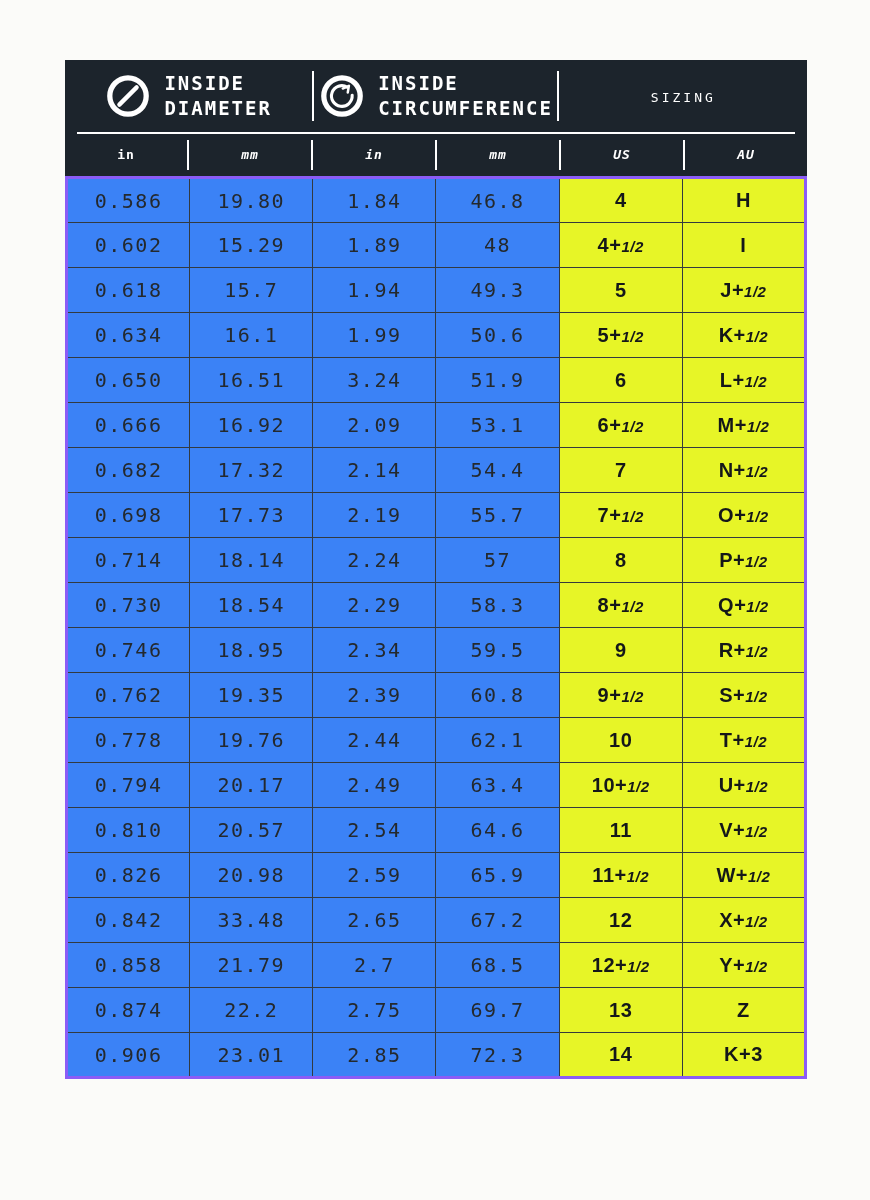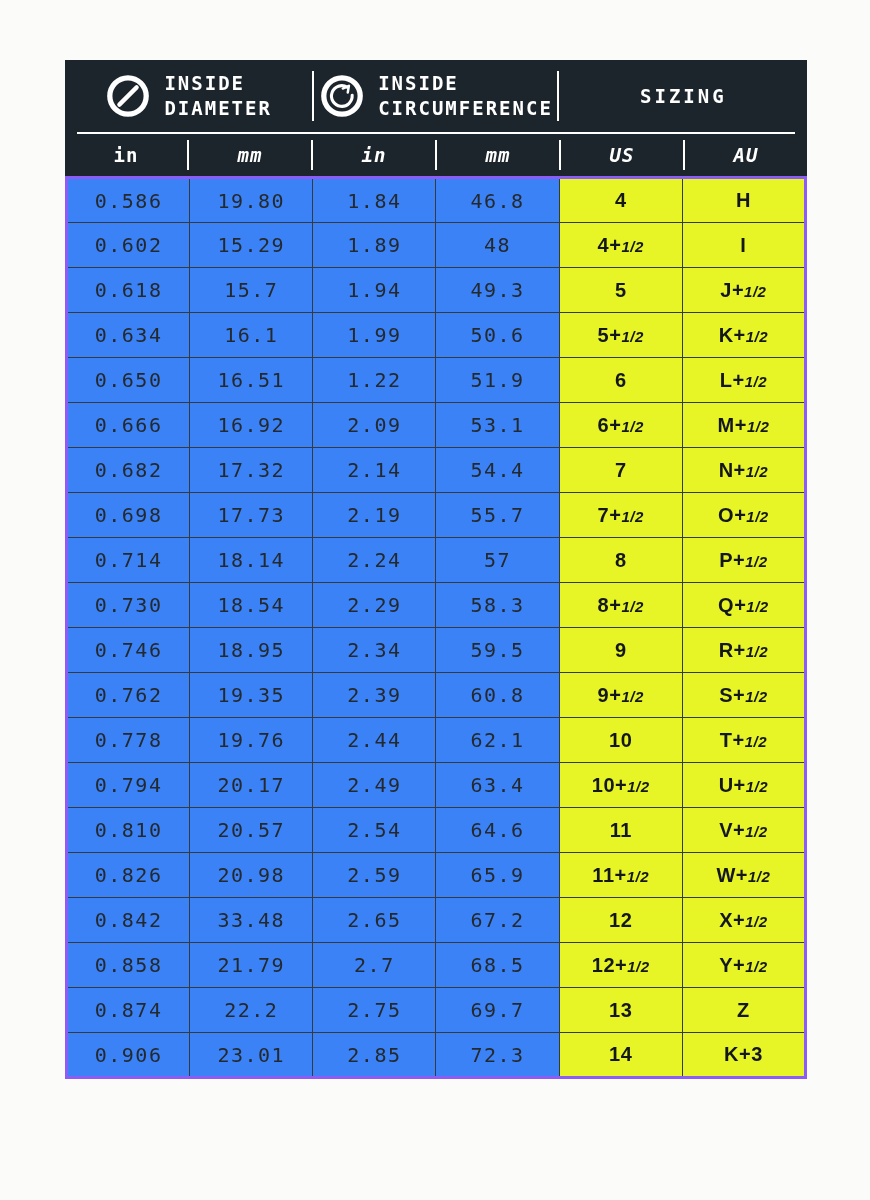--- a/index.html
+++ b/index.html
@@ -10,29 +10,29 @@
 
   .ring-table { position:absolute; left:65px; top:60px; width:742px; }
 
   
   .thead { background:#1c242c; color:#ffffff; }
 
   .title-row { position:relative; display:flex; height:72px; align-items:center; }
   .hgroup { flex:1; display:flex; align-items:center; justify-content:center; gap:13px; }
   .hgroup .glabel { font-weight:bold; font-size:19px; letter-spacing:2px; line-height:1.32; white-space:pre; }
   .sizing-group { flex:1; text-align:center; }
-  .sizing-group .glabel { font-weight:bold; font-size:19px; letter-spacing:3px; }
+  .sizing-group .glabel { font-weight:normal; font-size:13px; letter-spacing:3px; }
   .title-vdiv { position:absolute; top:11px; width:2px; height:50px; background:#ffffff; }
   .title-vdiv.d1 { left:247px; }
   .title-vdiv.d2 { left:492px; }
 
   .title-hline { height:2px; background:#ffffff; margin:0 12px; }
 
   .subhead-row { display:flex; height:42px; align-items:center; }
-  .sub-cell { flex:1; text-align:center; font-weight:bold; font-size:19px; letter-spacing:1px;
+  .sub-cell { flex:1; text-align:center; font-weight:bold; font-size:13px; letter-spacing:1px;
               height:30px; line-height:30px; }
   .sub-cell + .sub-cell { border-left:2px solid #ffffff;font-style:italic; }
 
   
   table.grid { width:742px; border-collapse:collapse; table-layout:fixed;
                border:3px solid #8b5cf6; background:#3b82f6; }
   .grid td { height:45px; text-align:center; vertical-align:middle;
              border:1px solid #333a40; font-size:20px; letter-spacing:1.5px; color:#24292d;
              font-family:"DejaVu Sans Mono", monospace; }
   .grid td.size { background:#e7f527; font-family:"Liberation Sans","DejaVu Sans",sans-serif;
@@ -131,21 +131,21 @@
             <td>0.634</td>
             <td>16.1</td>
             <td>1.99</td>
             <td>50.6</td>
             <td class="size">5+<span class="frac">1/2</span></td>
             <td class="size">K+<span class="frac">1/2</span></td>
           </tr>
           <tr>
             <td>0.650</td>
             <td>16.51</td>
-            <td>1.22</td>
+            <td>3.24</td>
             <td>51.9</td>
             <td class="size">6</td>
             <td class="size">L+<span class="frac">1/2</span></td>
           </tr>
           <tr>
             <td>0.666</td>
             <td>16.92</td>
             <td>2.09</td>
             <td>53.1</td>
             <td class="size">6+<span class="frac">1/2</span></td>

